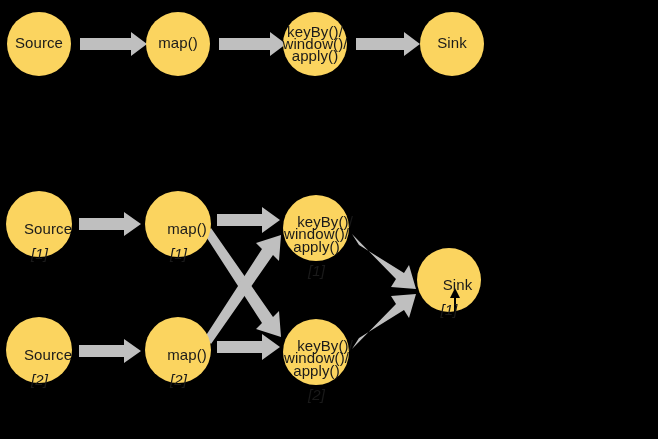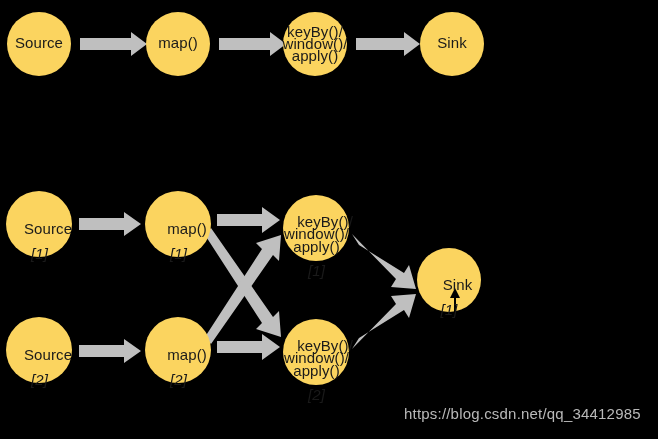--- a/index.html
+++ b/index.html
@@ -166,15 +166,14 @@
 window()/
 apply()</span>
     <span class="node-sub">[2]</span>
   </div>
 
   <div class="node-label" style="left:410px; top:267px; width:78px;">
     <span>Sink</span>
     <span class="node-sub">[1]</span>
   </div>
 
-  <div class="watermark" style="left:404px; top:405px;">https://blog.csdn.net/qq_34412985</div>
 
 </div>
 
 </body></html>

